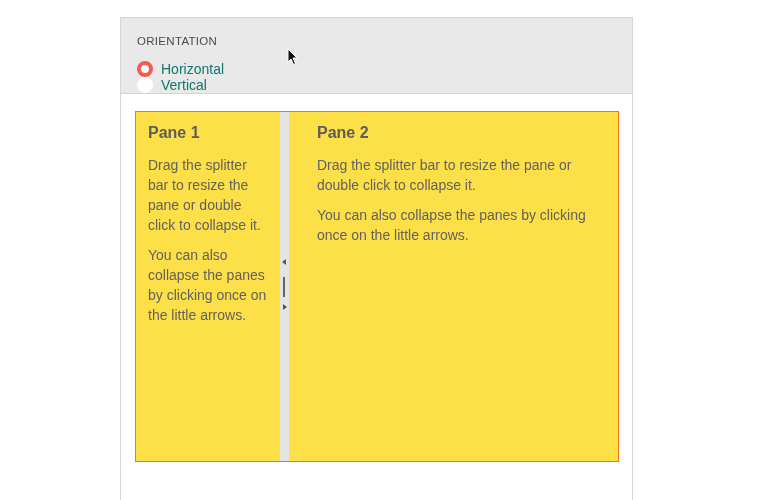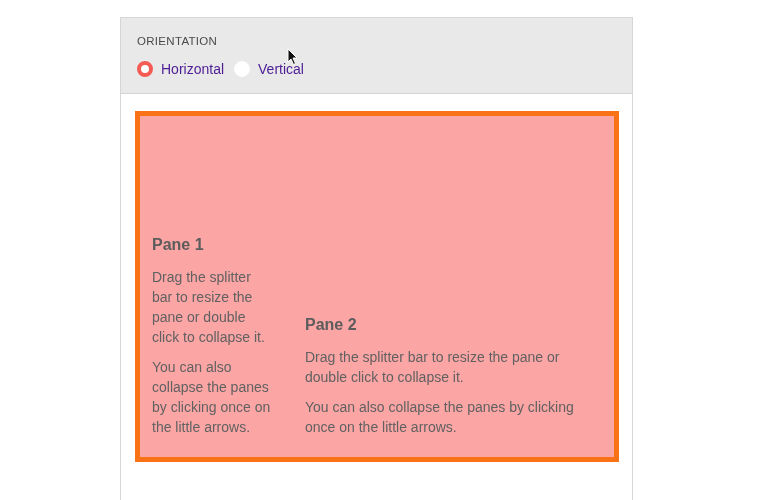--- a/index.html
+++ b/index.html
@@ -14,39 +14,39 @@
     .config {
       height: 76px; background: #e9e9e9; border-bottom: 1px solid #d4d4d4;
       padding: 0 16px; box-sizing: border-box; position: relative;
     }
     .config-title {
       position: absolute; left: 16px; top: 17px; font-size: 11.5px; color: #4a4a4a;
       letter-spacing: 0.3px;
     }
     .radio-row {
       position: absolute; left: 16px; top: 43px; display: flex; 
-      font-size: 14px; color: #4c1d95;
+      font-size: 14px; color: #0f766e; flex-direction: column;
     }
     .radio { display: flex; align-items: center; margin-right: 10px; cursor: pointer; }
     .radio-dot {
       width: 16px; height: 16px; border-radius: 50%; box-sizing: border-box;
       margin-right: 8px; background: #fff;
     }
     .radio-dot.checked { border: 4px solid #f35b53; background: #fff; }
     .radio-dot.unchecked { border: 1px solid #fff; }
     .cursor {
       position: absolute; left: 287px; top: 48px; width: 12px; height: 18px;
     }
     .splitter {
       position: absolute; left: 14px; top: 93px; width: 484px; height: 351px;
-      border: 5px solid #f97316; box-sizing: border-box; display: flex; background: #fca5a5; align-items: flex-end;
+      border: 1px solid #f97316; box-sizing: border-box; display: flex; background: #fde047;
     }
     .pane { box-sizing: border-box; padding: 10px 12px; color: #616161; }
     .pane1 { width: 144px; }
-    .pane2 { flex: 1; padding-left: 12px; }
+    .pane2 { flex: 1; padding-left: 28px; }
     .pane h3 { margin: 2px 0 13px 0; font-size: 16px; font-weight: bold; color: #5c5c5c; }
     .pane p { margin: 0 0 10px 0; font-size: 14px; line-height: 20px; }
     .bar {
       width: 9px; background: #e4e4e4; position: relative; cursor: col-resize;
     }
     .arrow-left, .arrow-right {
       position: absolute; left: 2px; width: 0; height: 0;
       border-top: 3px solid transparent; border-bottom: 3px solid transparent;
       cursor: pointer;
     }

